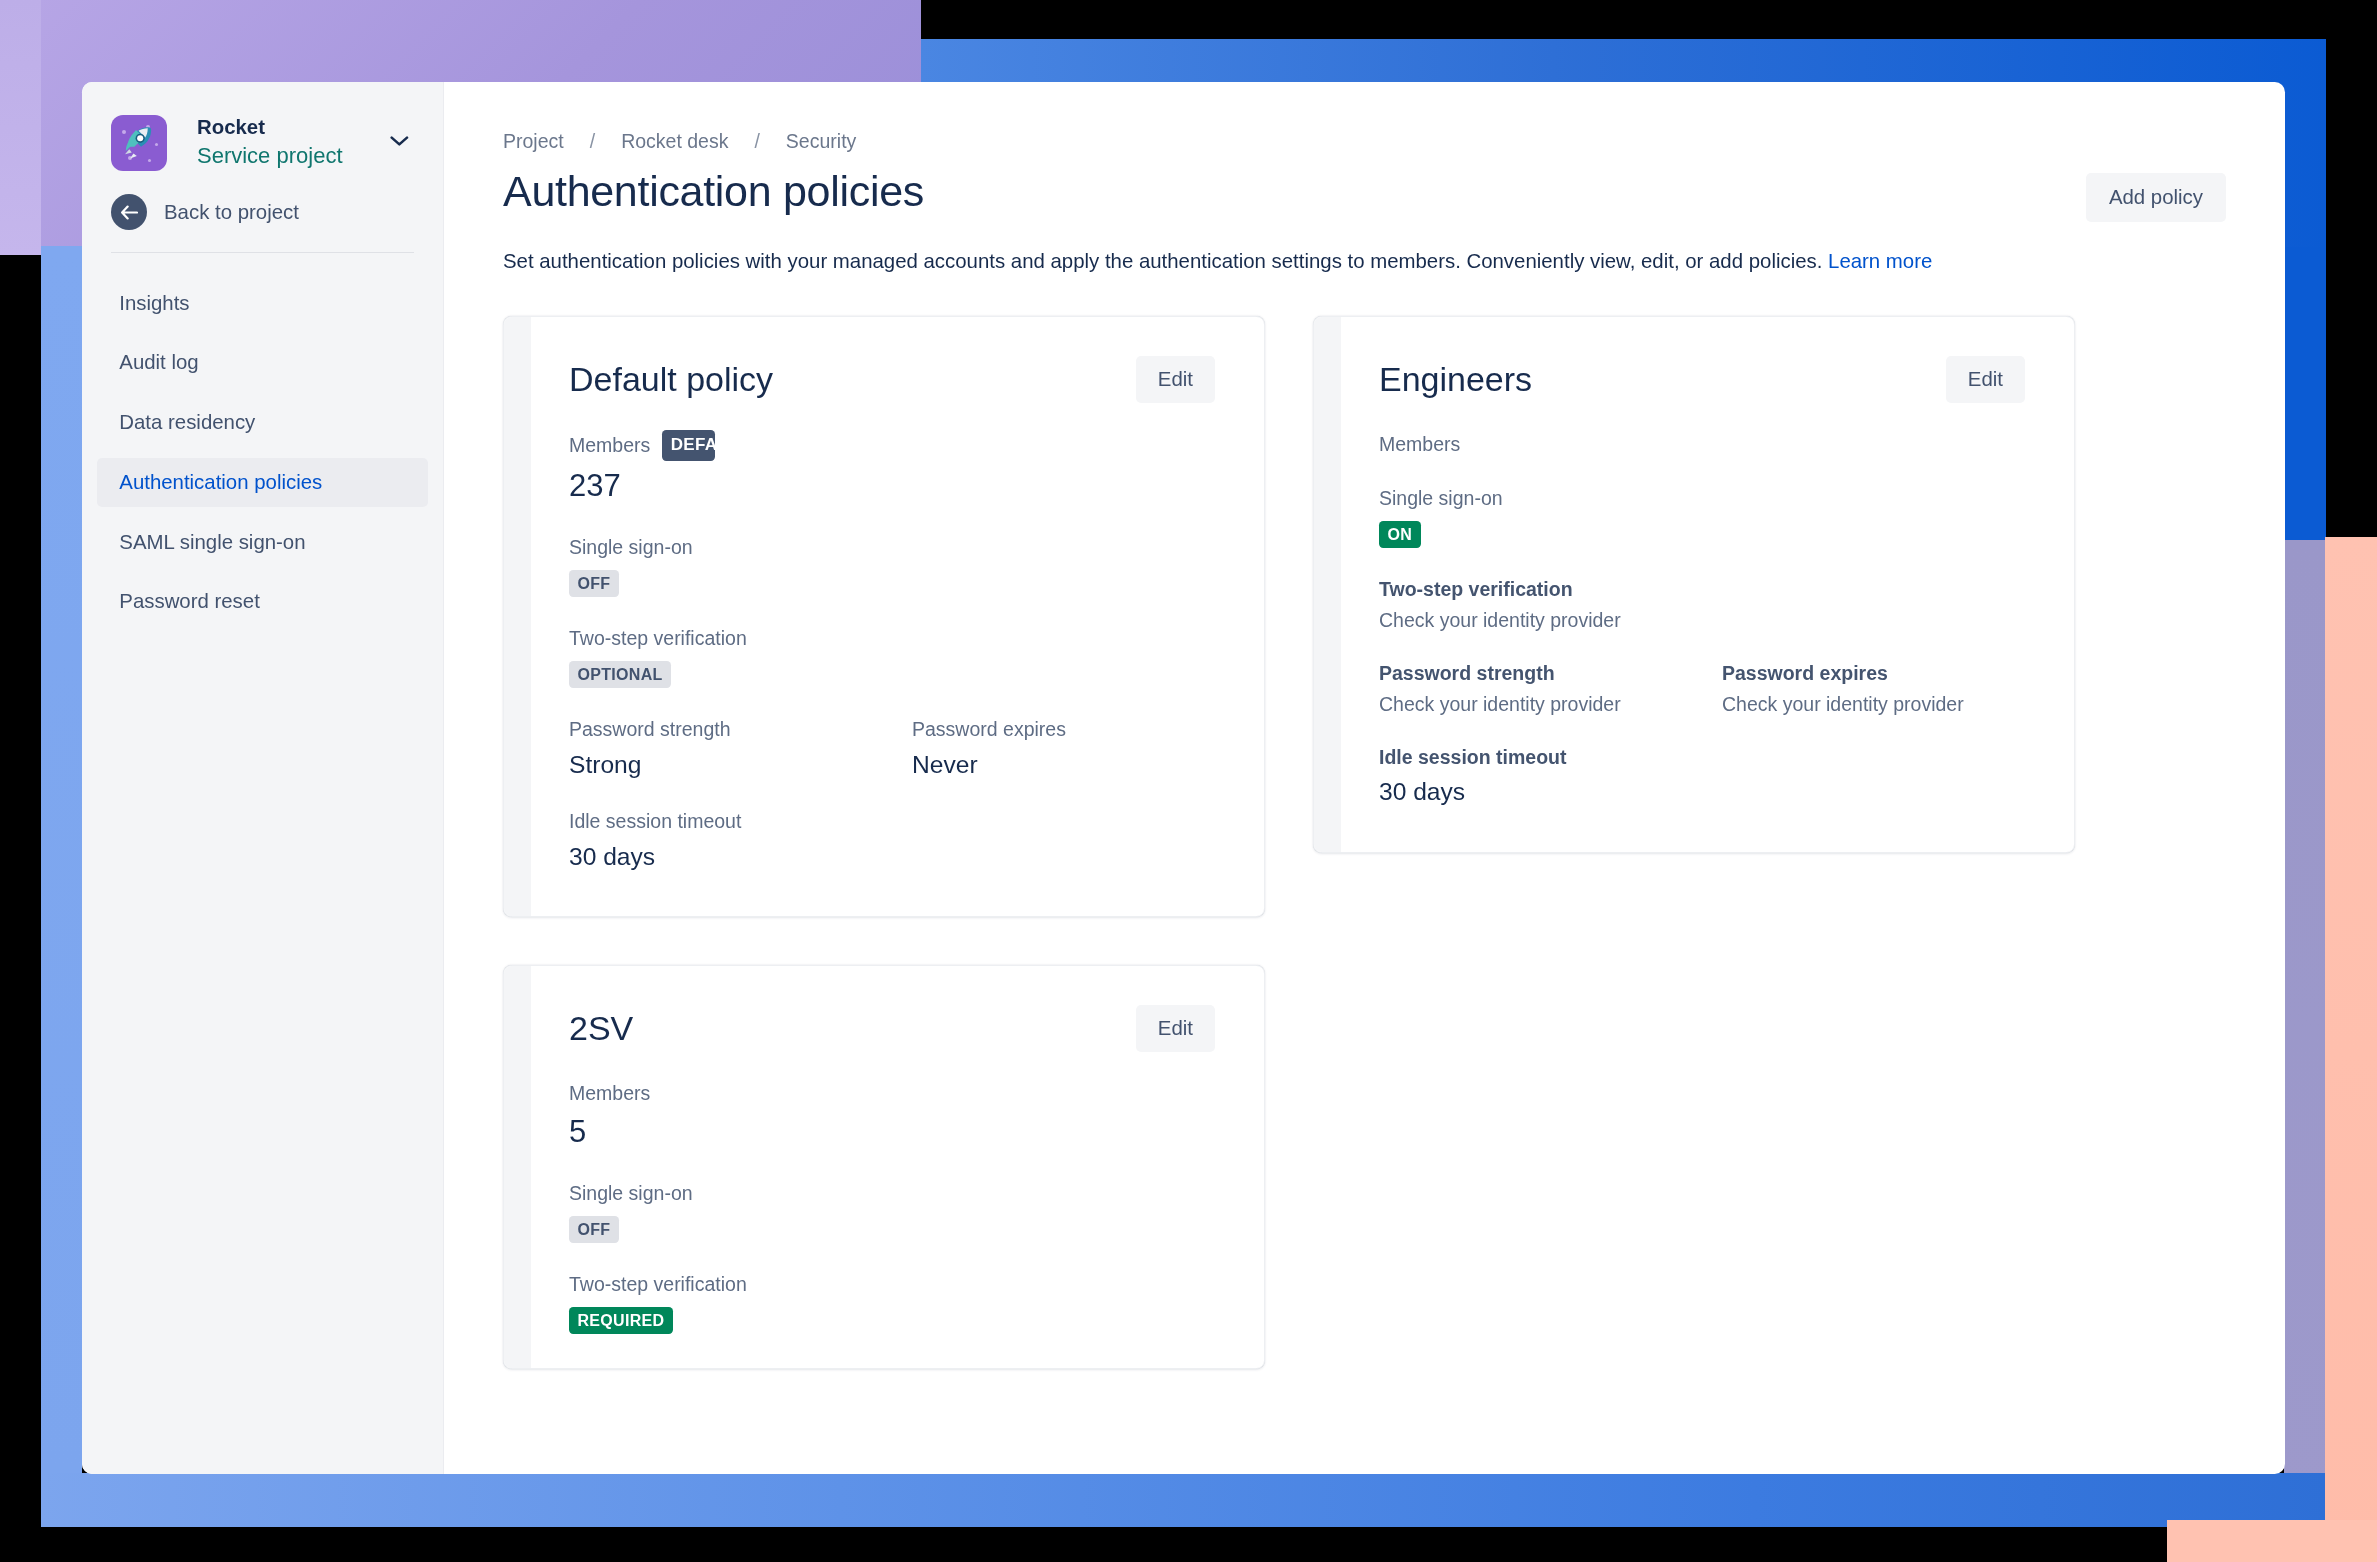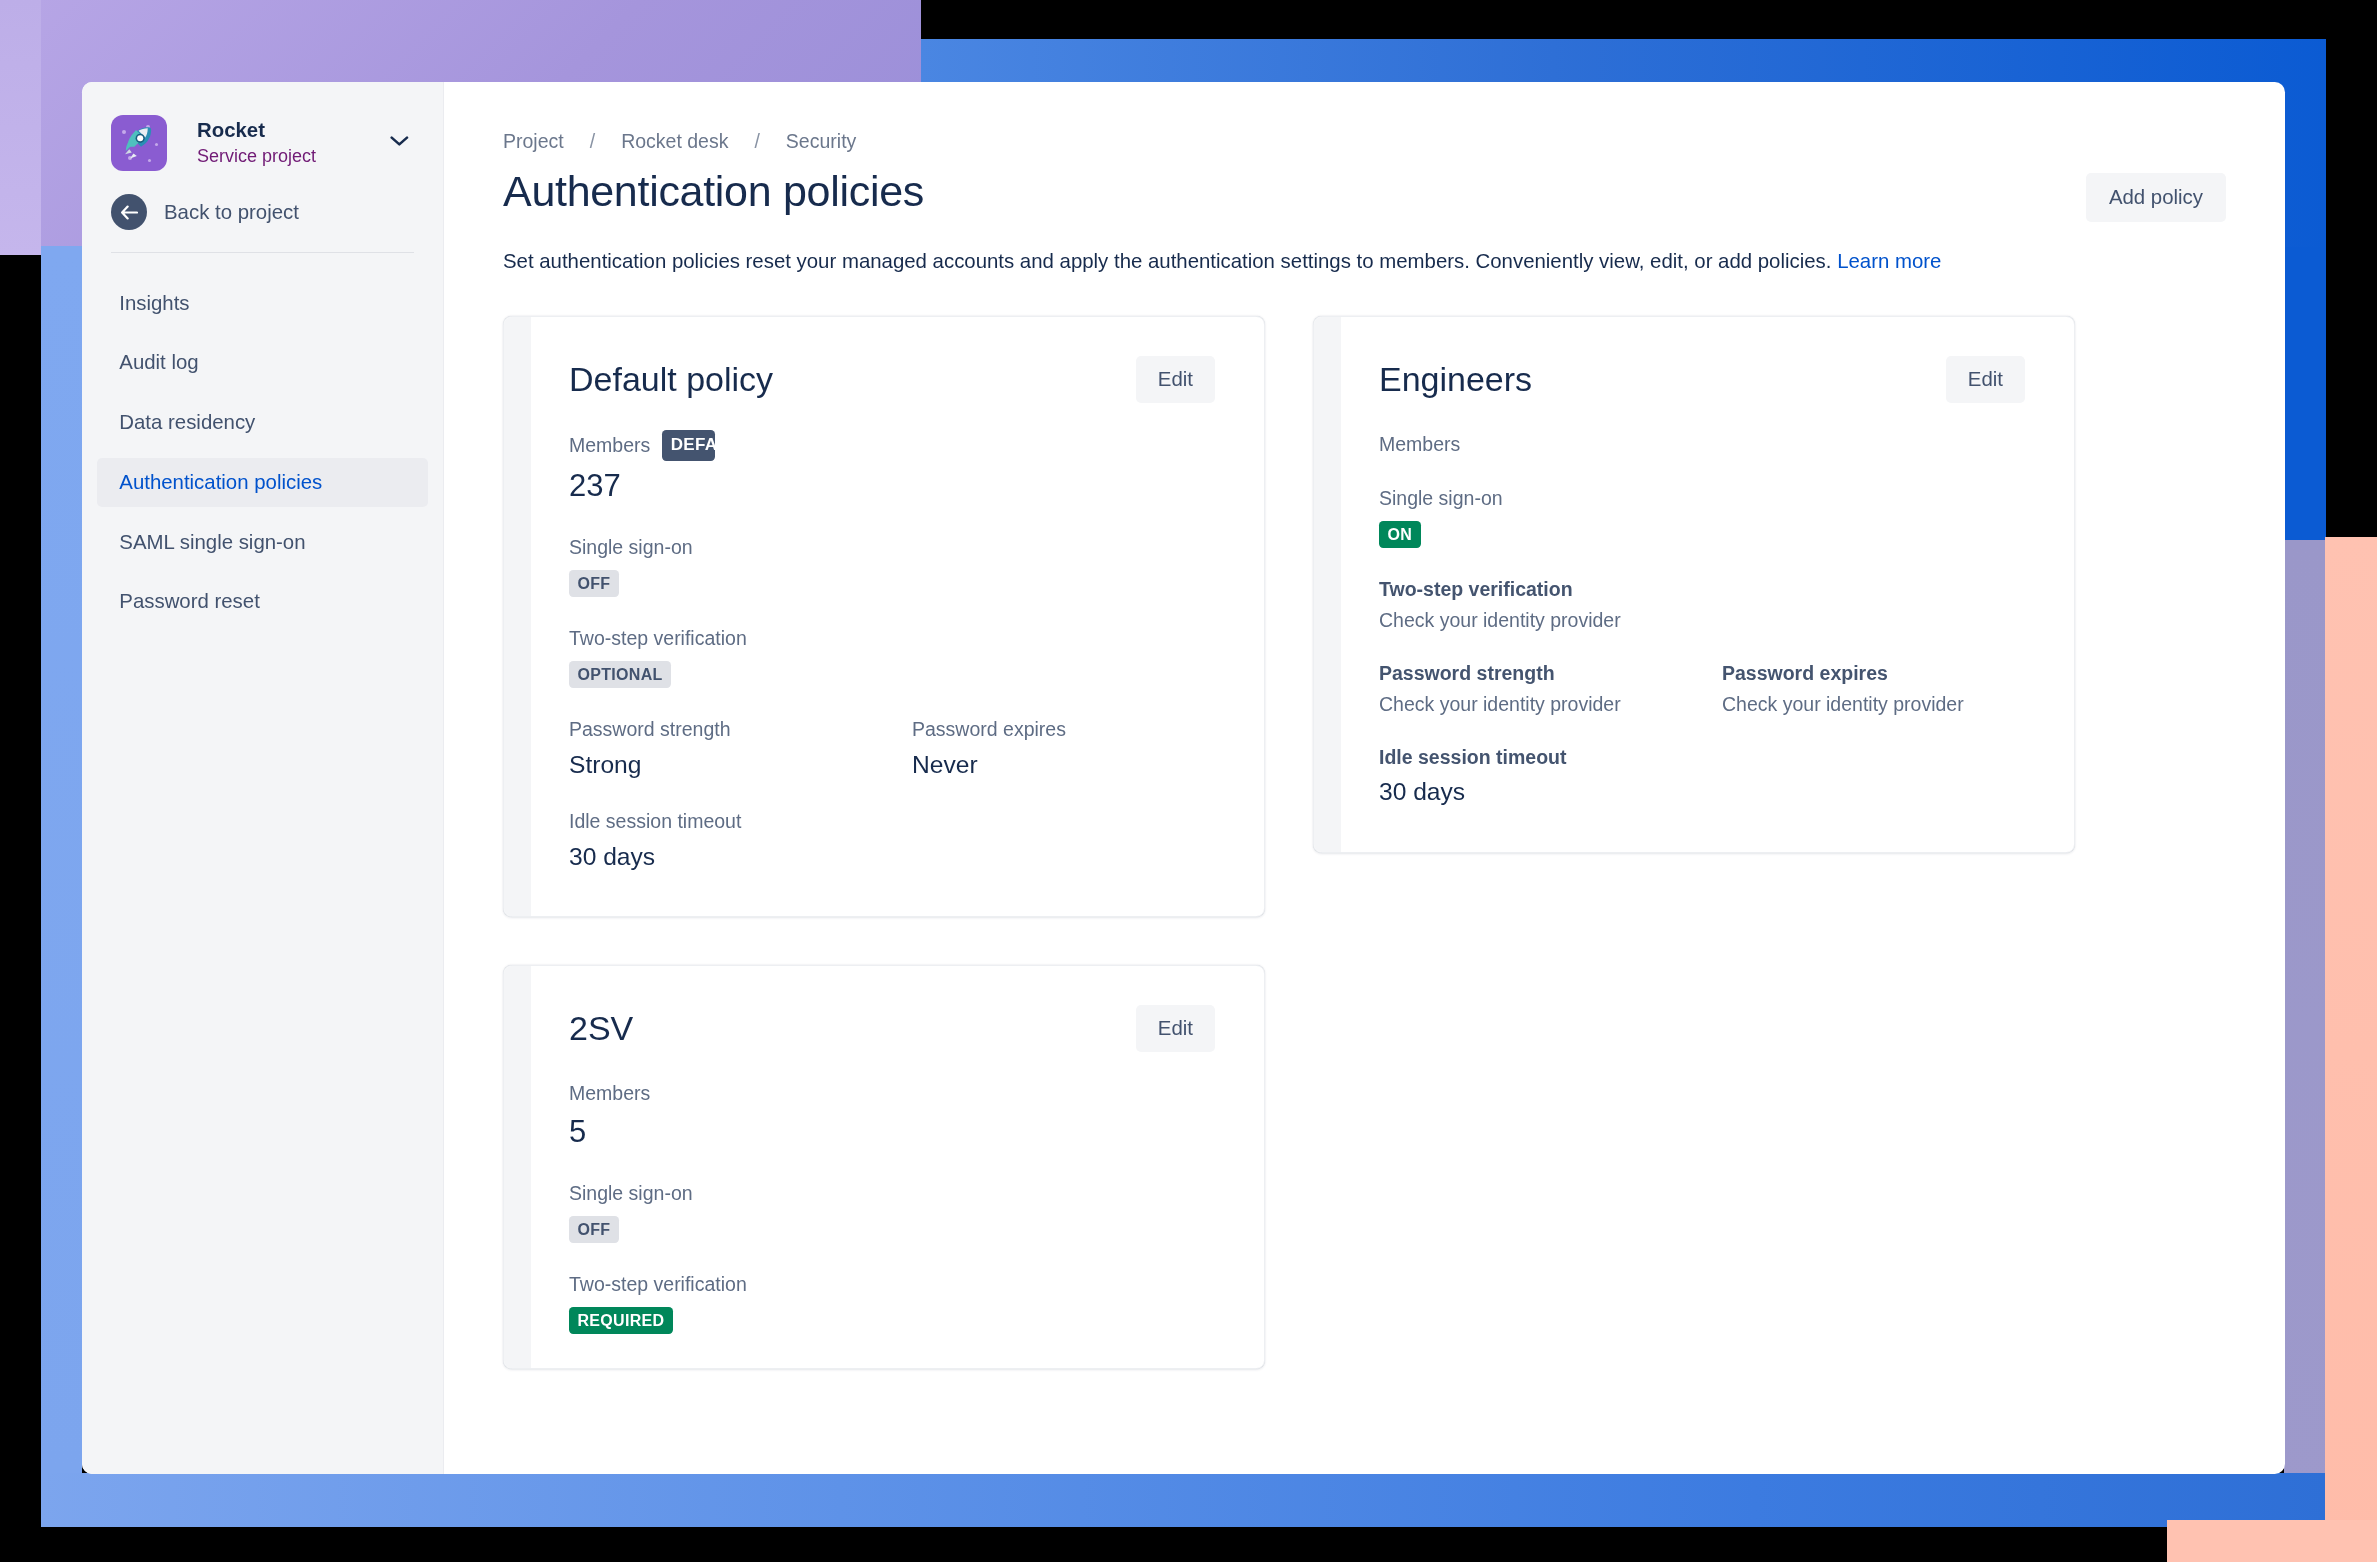--- a/index.html
+++ b/index.html
@@ -93,21 +93,21 @@
   .project-avatar .d2{width:4.2px;height:4.2px;left:35px;top:10.2px;}
   .project-avatar .d3{width:3.4px;height:3.4px;left:44px;top:28px;}
   .project-avatar .d4{width:4.2px;height:4.2px;left:17px;top:41px;}
   .project-avatar .d5{width:3.4px;height:3.4px;left:37px;top:44px;}
   .project-avatar svg { position:absolute; left:9.3px; top:9.3px; }
   .project-meta { flex: 1; min-width: 0; line-height: 1.25; }
   .project-name {
     font-size: 20.4px; font-weight: 700; color: #172B4D;
     white-space: nowrap; overflow: hidden; text-overflow: ellipsis;
   }
-  .project-type { font-size: 18px; color: #701a75; margin-top: 1.7px; }
+  .project-type { font-size: 22px; color: #0f766e; margin-top: 1.7px; }
   .chevron-down { flex: 0 0 auto; padding: 0 5.1px; }
 
   .back-row {
     display: flex; align-items: center; gap: 17px;
     padding: 3.4px 29px 22px 29px; cursor: pointer;
   }
   .back-circle {
     width: 36px; height: 36px; flex: 0 0 36px;
     border-radius: 50%; background: #42526E;
     display: flex; align-items: center; justify-content: center;
@@ -301,21 +301,21 @@
       <span class="sep">/</span>
       <span class="crumb">Security</span>
     </div>
 
     <div class="title-row">
       <h1 id="page-title">Authentication policies</h1>
       <button id="add-policy-btn">Add policy</button>
     </div>
 
     <p id="page-description">
-      <span>Set authentication policies reset your managed accounts and apply the authentication settings to members. Conveniently view, edit, or add policies.</span>
+      <span>Set authentication policies with your managed accounts and apply the authentication settings to members. Conveniently view, edit, or add policies.</span>
       <a>Learn more</a>
     </p>
 
     <div class="card-grid">
 
       <section class="policy-card">
         <div class="card-head">
           <div class="card-title">Default policy</div>
           <button class="edit-btn">Edit</button>
         </div>

